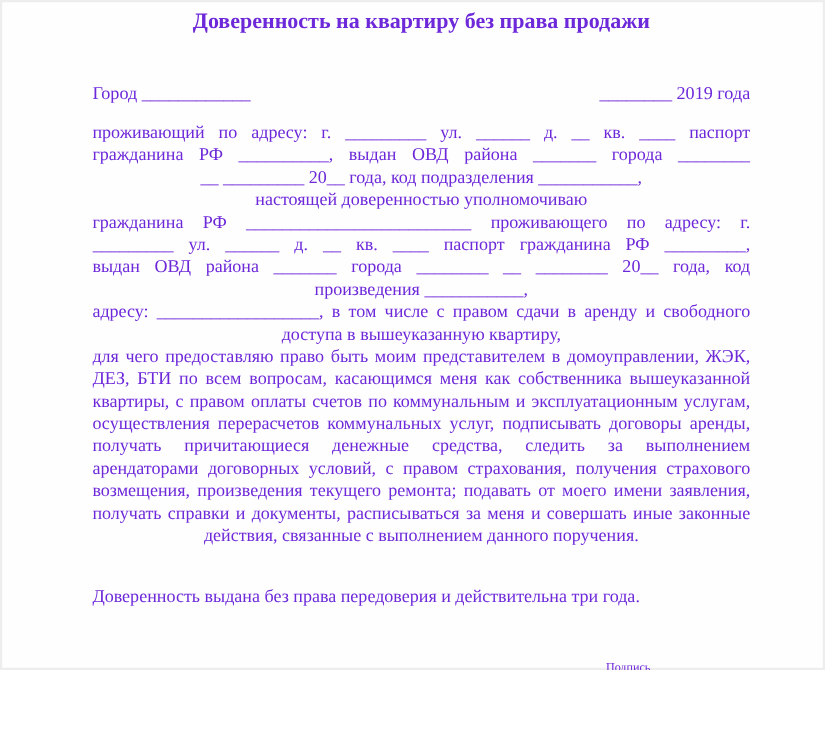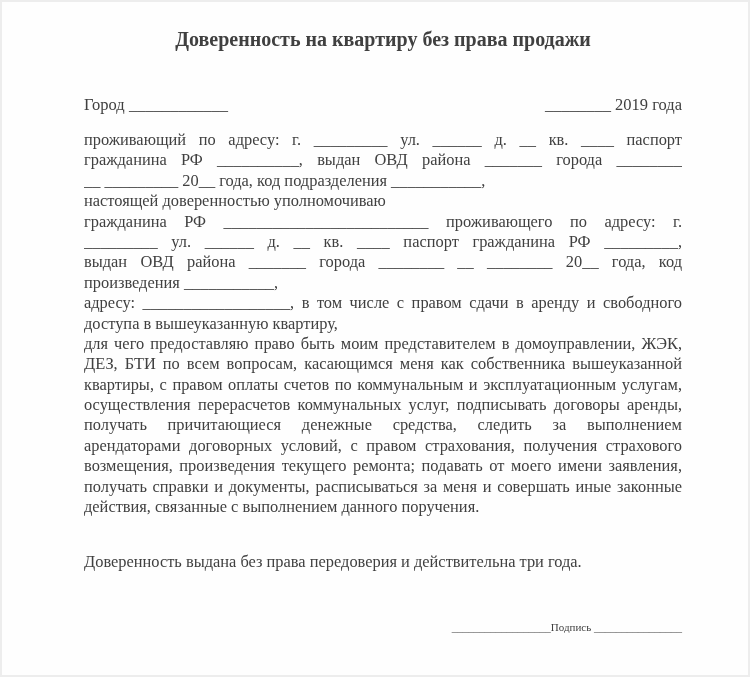--- a/index.html
+++ b/index.html
@@ -1,25 +1,25 @@
 <!DOCTYPE html>
 <html><head>
 <meta charset="utf-8">
 <style>
   html, body { margin: 0; padding: 0; background: #ffffff; }
   .page {
     position: relative;
     width: 750px;
-    height: 677px;
+    height: 609px;
     box-sizing: border-box;
     background: #fefefe;
     box-shadow: inset 0 0 0 2px #ededed;
     font-family: "Liberation Serif", "DejaVu Serif", serif;
-    color: #404040;
-    padding: 24px 68px 0 84px;
+    color: #6d28d9;
+    padding: 4px 68px 0 84px;
     overflow: hidden;
   }
   .doc-title {
     margin: 2px 0 0 0;
     text-align: center;
     font-size: 20px;
     line-height: 26px;
     font-weight: bold;
   }
   .header-row {
@@ -32,20 +32,21 @@
   }
   .doc-body {
     margin-top: 15px;
     font-size: 16.4px;
     line-height: 20.4px;
   }
   .line {
     height: 20.4px;
     overflow: hidden;
     white-space: normal;
+    text-align: center;
   }
   .line.j {
     text-align: justify;
     text-align-last: justify;
   }
   .closing {
     margin-top: 34px;
     font-size: 16.4px;
     line-height: 21px;
   }

